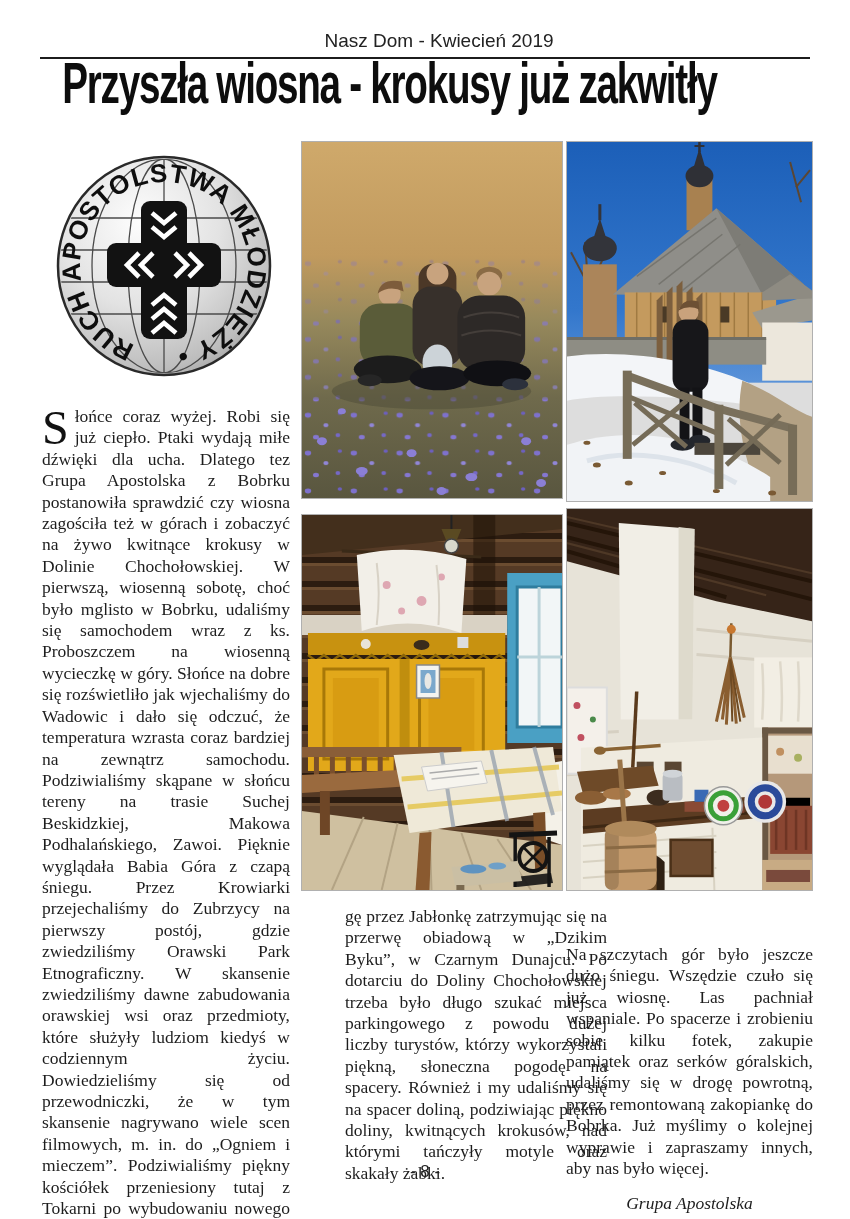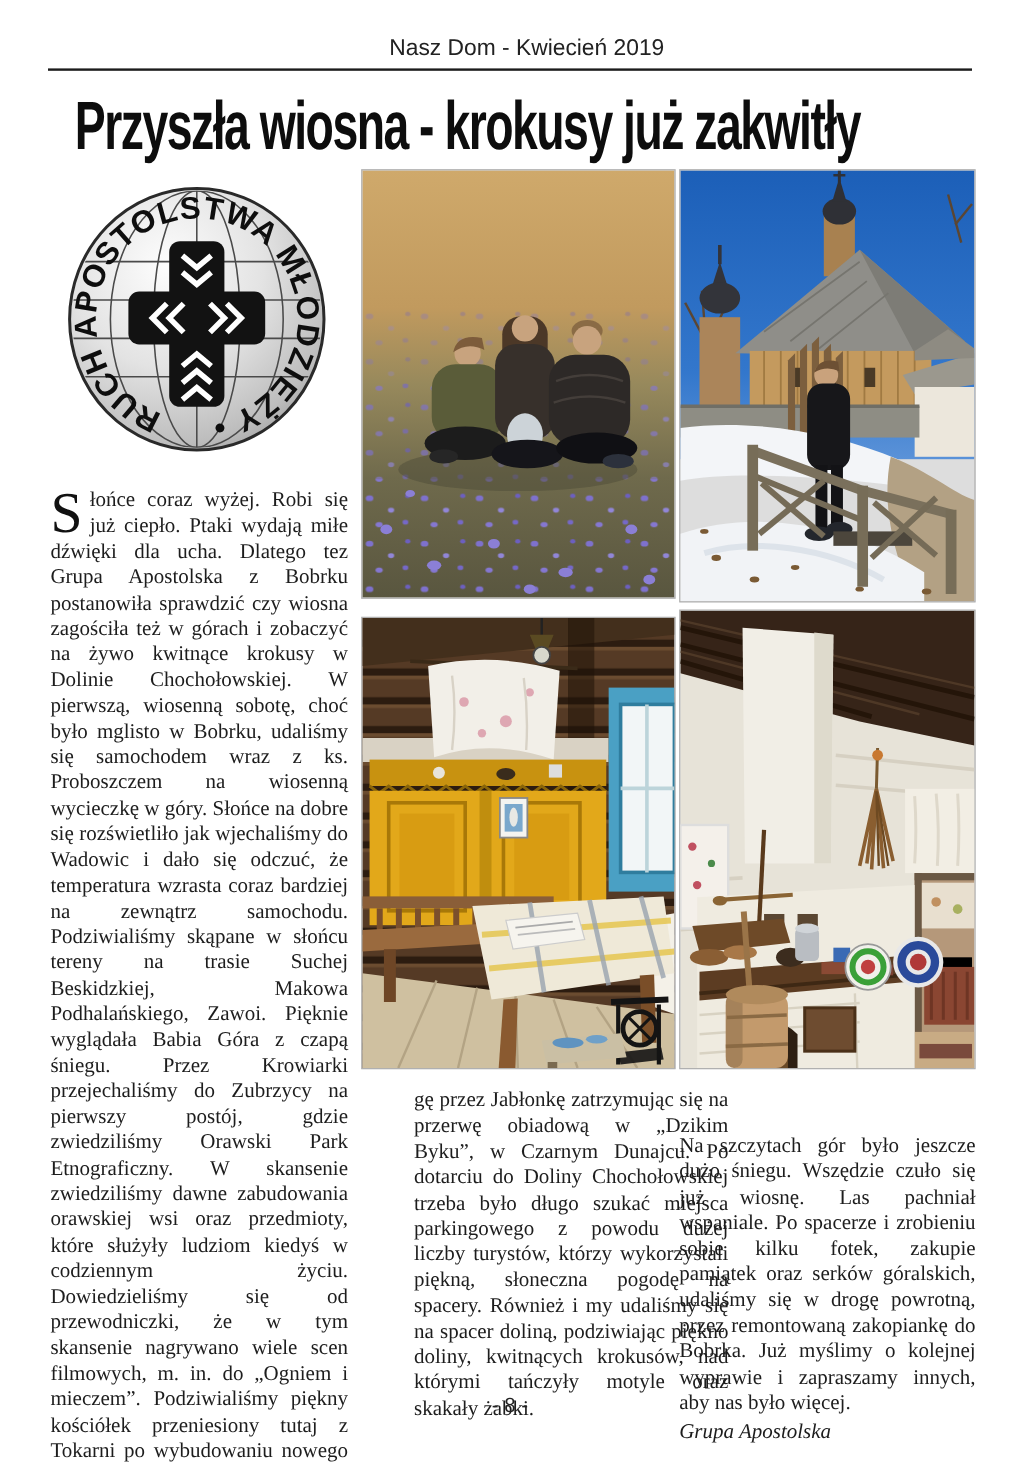--- a/index.html
+++ b/index.html
@@ -8,39 +8,39 @@
     font-family:"Liberation Serif",serif;color:#1a1a1a;overflow:hidden;
   }
   .header-title{
     position:absolute;top:30px;left:0;right:0;text-align:center;
     font-family:"Liberation Sans",sans-serif;font-size:19px;color:#222;padding-left:28px;
   }
   .header-rule{
     position:absolute;top:57px;left:40px;width:770px;height:2px;background:#1c1c1c;
   }
   .headline-wrap{
-    position:absolute;top:77px;left:0;width:730px;height:58px;text-align:right;
+    position:absolute;top:56px;left:0;width:730px;height:58px;text-align:right;
   }
   .headline{
     display:inline-block;font-family:"Liberation Sans",sans-serif;
     font-weight:bold;font-size:46px;letter-spacing:-1.5px;white-space:nowrap;
     transform:scale(0.84,1.24);transform-origin:center center;color:#0d0d0d;
   }
   .logo{position:absolute;left:55px;top:153px;width:218px;height:226px;}
   .col{
     position:absolute;text-align:justify;font-size:17.5px;line-height:21.4px;
     color:#1d1d1d;
   }
   .col1{left:42px;top:406px;width:248px;height:760px;}
   .col2{left:301px;top:906px;width:262px;height:260px;margin-left:44px;}
   .col3{left:566px;top:944px;width:247px;height:260px;}
   .dropcap{
     float:left;font-size:48px;line-height:37px;padding:3px 6px 0 0;color:#111;
   }
-  .signature{margin-top:2px;text-align:left;font-style:italic;font-size:17.5px;line-height:22px;}
+  .signature{margin-top:13px;text-align:center;font-style:italic;font-size:17.5px;line-height:22px;}
   .photo{
     position:absolute;border:1px solid #b0b0b0;box-sizing:border-box;background:#ddd;
   }
   .photo svg{display:block;width:100%;height:100%;}
   .photo1{left:301px;top:141px;width:262px;height:358px;}
   .photo2{left:566px;top:141px;width:247px;height:361px;}
   .photo3{left:301px;top:514px;width:262px;height:377px;}
   .photo4{left:566px;top:508px;width:247px;height:383px;}
   .page-number{
     position:absolute;top:1162px;left:0;right:0;text-align:center;

